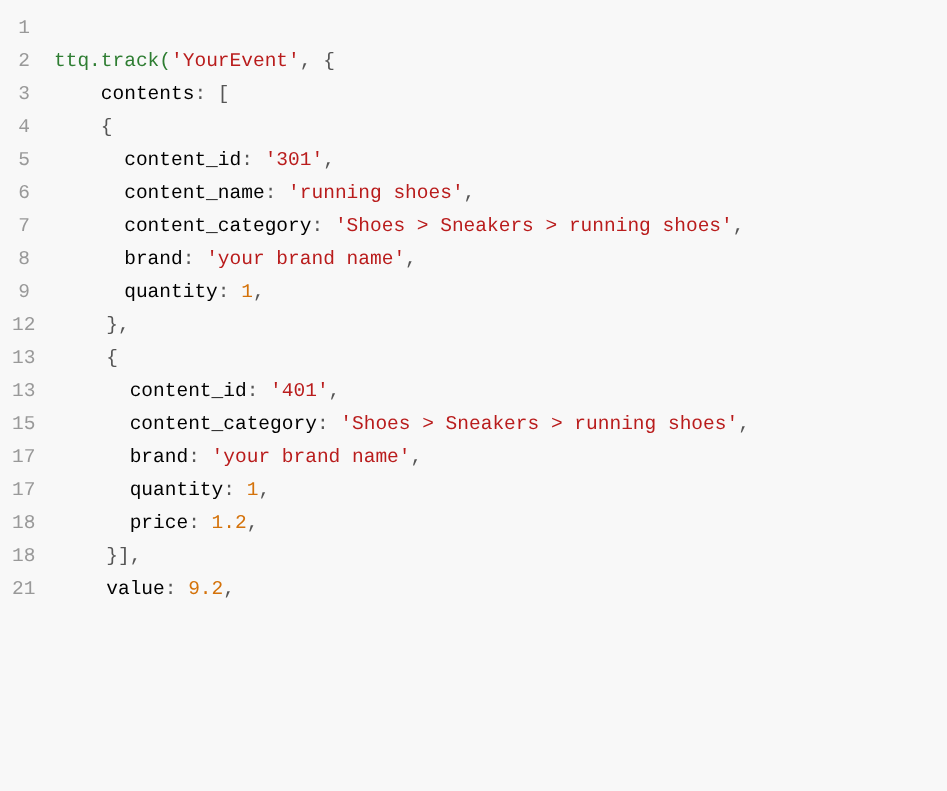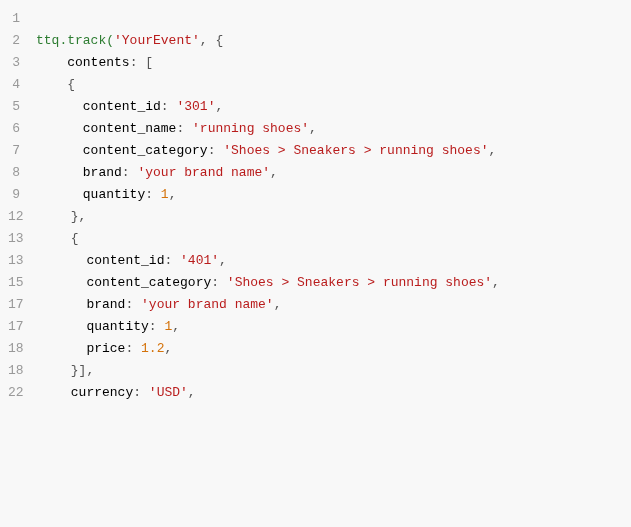--- a/index.html
+++ b/index.html
@@ -133,16 +133,16 @@
     </div>
     <div class="code-line">
       <span class="line-number">18</span>
       <span class="line-content"><span class="key">      price</span><span class="punctuation">: </span><span class="number">1.2</span><span class="punctuation">,</span></span>
     </div>
     <div class="code-line">
       <span class="line-number">18</span>
       <span class="line-content"><span class="punctuation">    }],</span></span>
     </div>
     <div class="code-line">
-      <span class="line-number">22</span>
-      <span class="line-content"><span class="key">    currency</span><span class="punctuation">: </span><span class="string">'USD'</span><span class="punctuation">,</span></span>
+      <span class="line-number">21</span>
+      <span class="line-content"><span class="key">    value</span><span class="punctuation">: </span><span class="number">9.2</span><span class="punctuation">,</span></span>
     </div>
   </div>
 
 </body></html>

